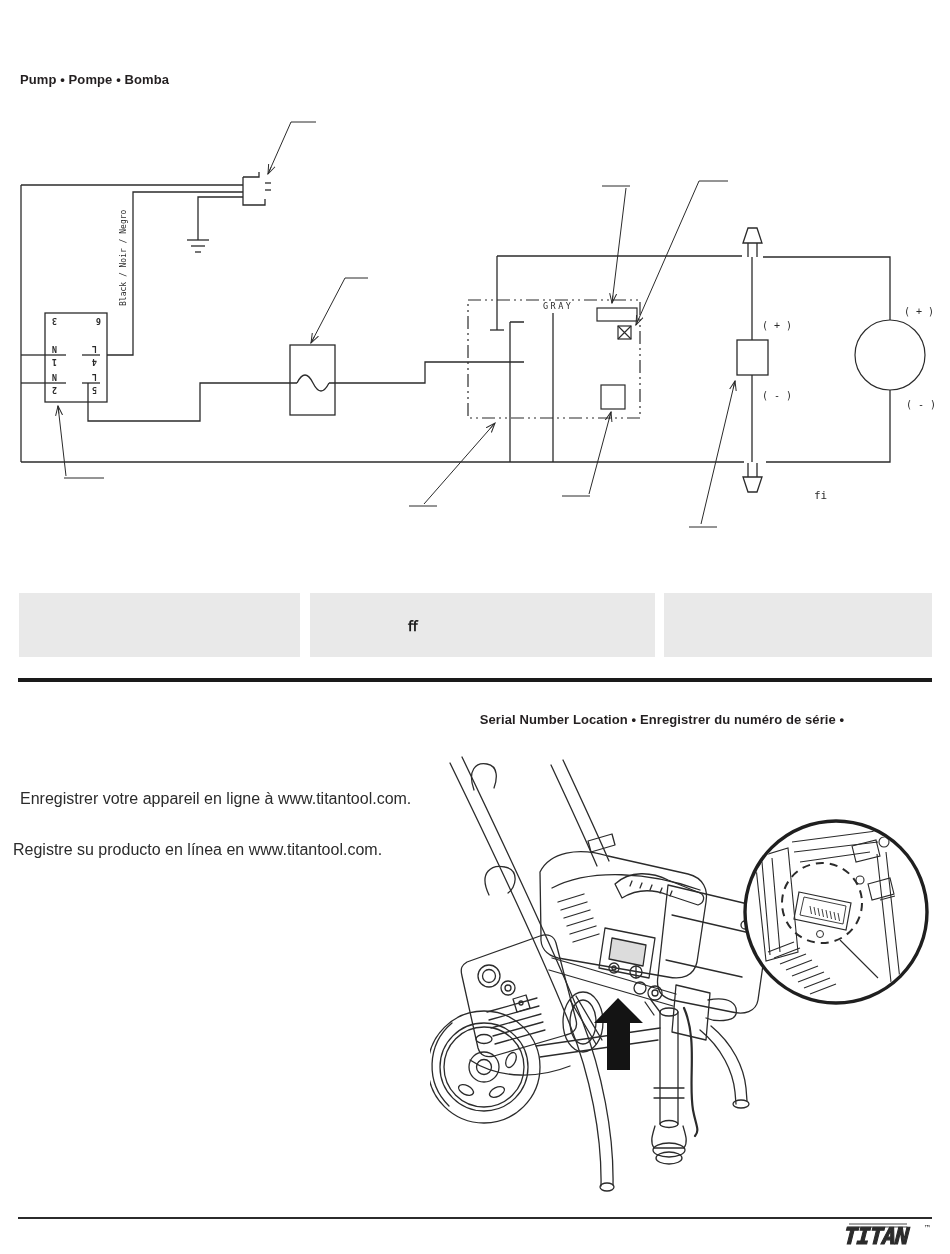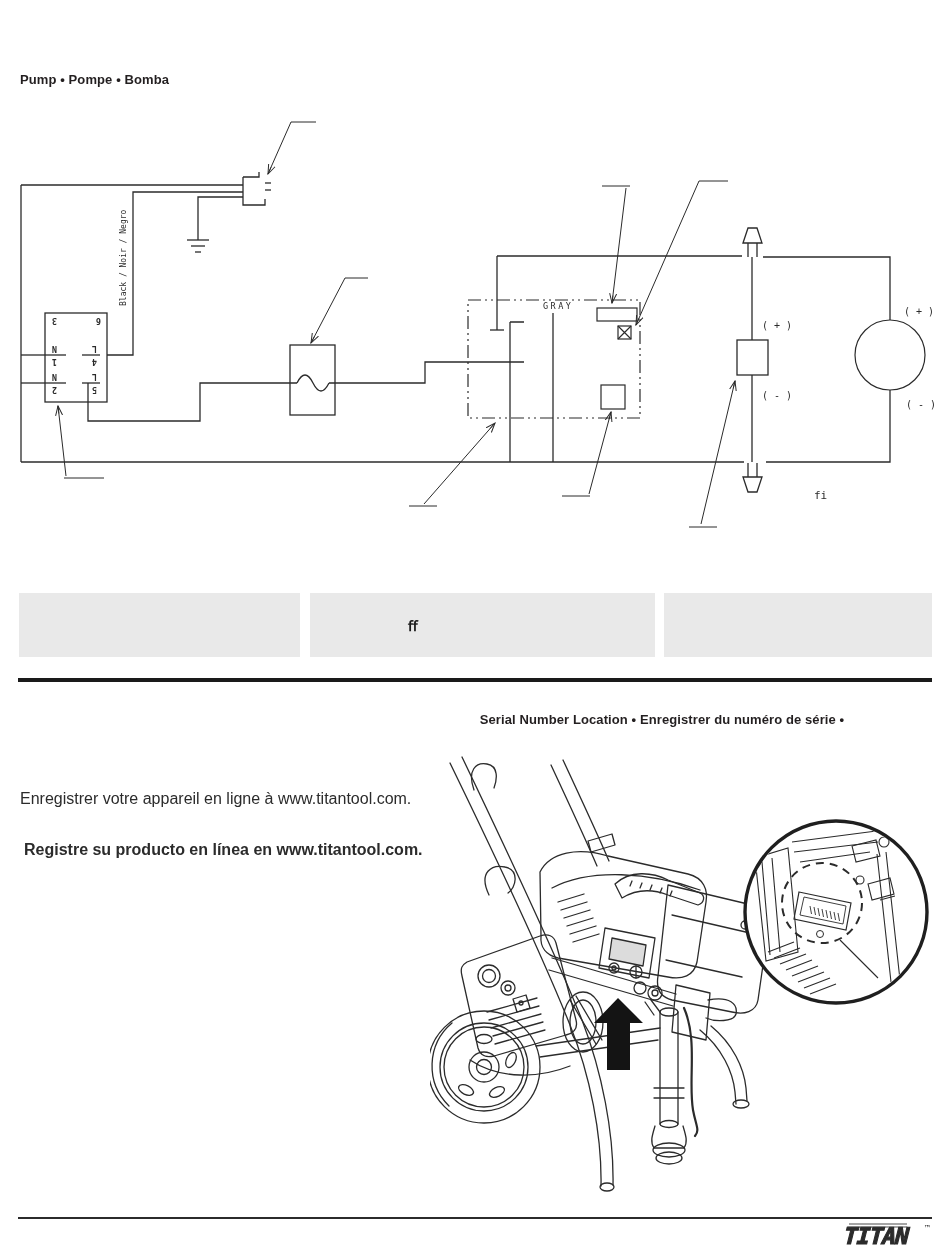--- a/index.html
+++ b/index.html
@@ -163,21 +163,21 @@
   </div>
   <div class="legend-box" style="left:664px;width:268px;">
     <span></span>
   </div>
 
   <div class="rule-thick" style="top:678px;"></div>
 
   <div class="abs h1" style="left:427px;top:712px;width:470px;">Serial Number Location • Enregistrer du numéro de série •</div>
 
   <div class="abs body-text" style="left:20px;top:790px;">Enregistrer votre appareil en ligne à www.titantool.com.</div>
-  <div class="abs body-text" style="left:24px;top:841px;font-weight:bold;">Registre su producto en línea en www.titantool.com.</div>
+  <div class="abs body-text" style="left:13px;top:841px;">Registre su producto en línea en www.titantool.com.</div>
 
   <svg class="abs" style="left:430px;top:745px;" width="520" height="470" viewBox="430 745 520 470">
     <g stroke="#2b2b2b" stroke-width="1.3" fill="none" stroke-linecap="round" stroke-linejoin="round">
 
       <g>
         <path d="M450,763 C485,835 540,950 570,1025 C590,1075 602,1135 601,1186"></path>
         <path d="M462,757 C497,830 552,945 582,1020 C602,1072 614,1133 613,1185"></path>
         <ellipse cx="607" cy="1187" rx="7" ry="4"></ellipse>
         <path d="M551,765 C565,795 585,838 597,866"></path>
         <path d="M563,760 C577,790 597,833 609,861"></path>

